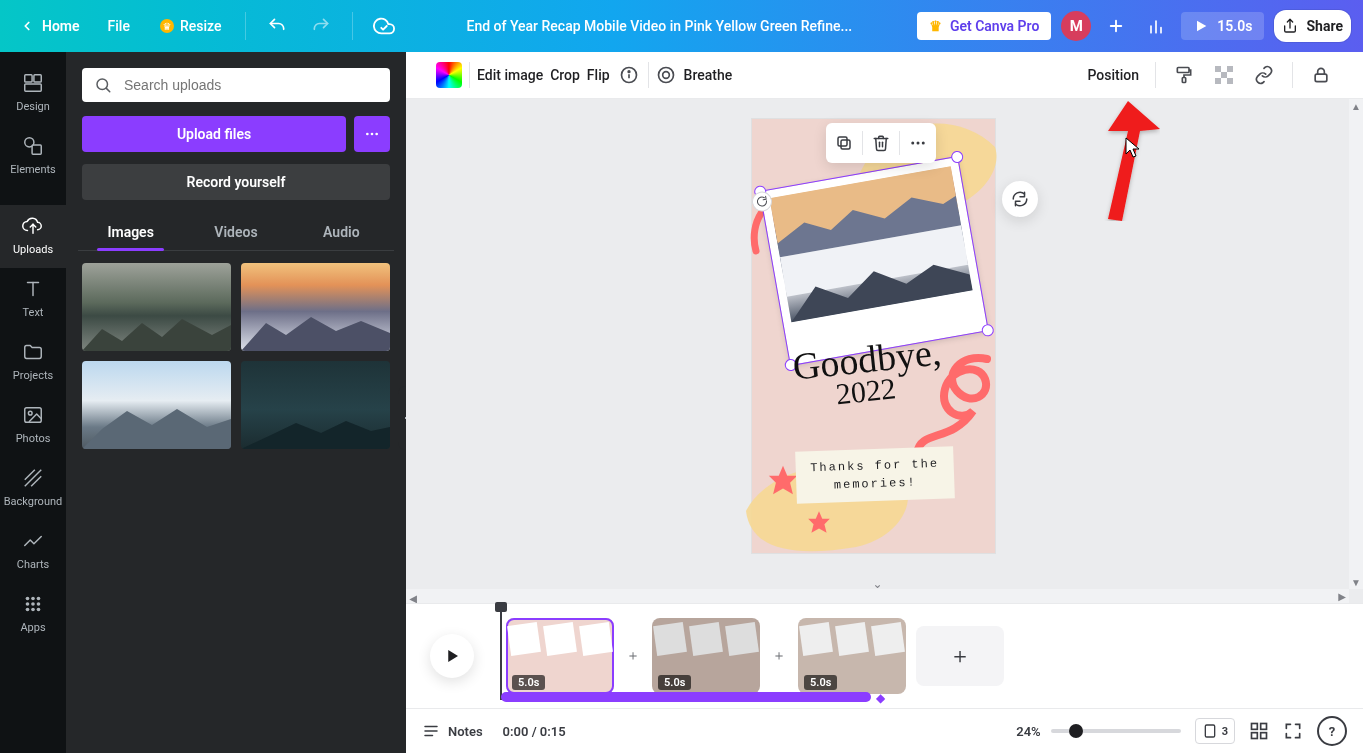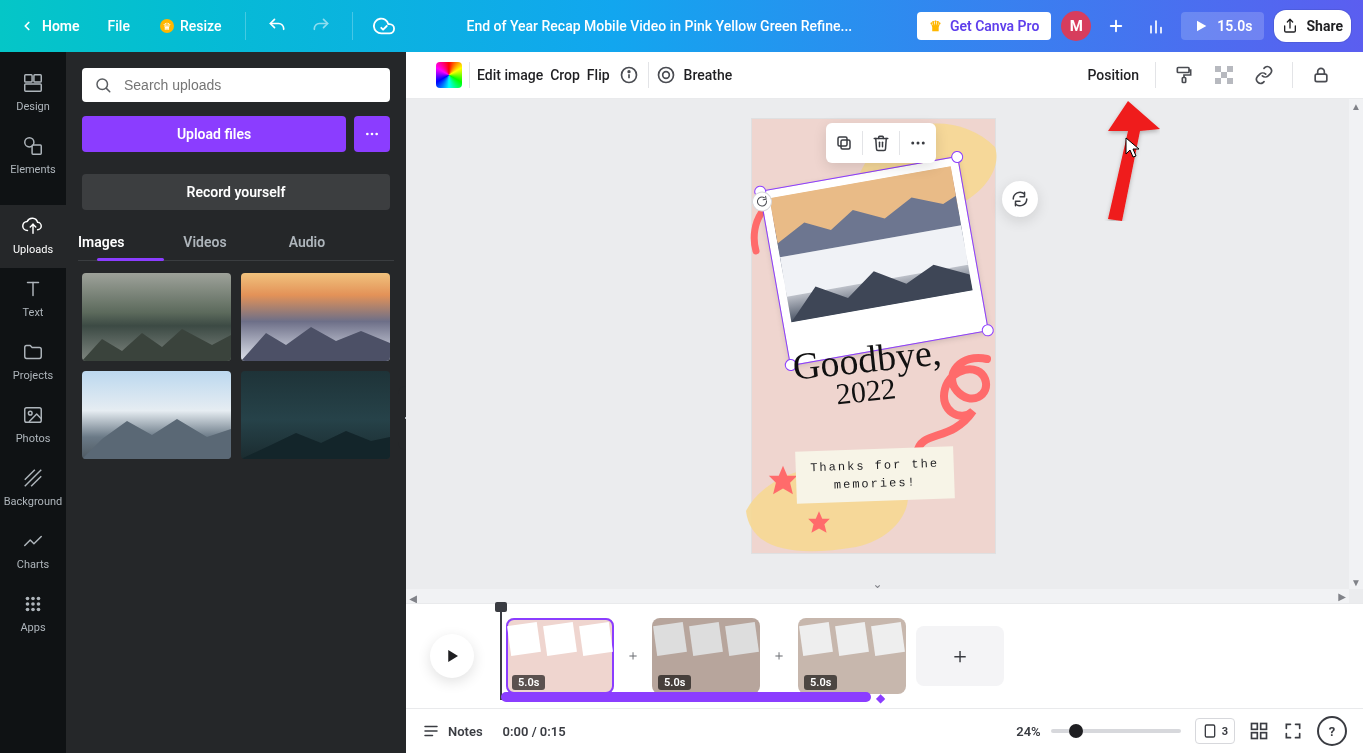--- a/index.html
+++ b/index.html
@@ -93,35 +93,35 @@
       display:flex; flex-direction:column;
       padding: 16px 16px 0 16px;
       box-sizing:border-box;
     }
     .search {
       display:flex; align-items:center; gap:10px;
       background:#fff; color:#6b6e73; border-radius:4px;
       padding:8px 12px; margin-bottom:14px;
     }
     .search input { border:0; outline:0; flex:1; font-size:14px; background:transparent; color:#333;}
-    .btnrow { display:flex; gap:8px; margin-bottom:22px; }
+    .btnrow { display:flex; gap:8px; margin-bottom:12px; }
     .upload-btn {
       flex:1; background:#8b3dff; color:#fff; border-radius:4px;
       display:flex; align-items:center; justify-content:center;
       padding:10px 0; font-weight:600; cursor:pointer;
     }
     .upload-more { width:36px; background:#8b3dff; border-radius:4px;
       display:flex; align-items:center; justify-content:center; color:#fff; cursor:pointer;}
     .record-btn {
       background:#3c3e40; border-radius:4px; color:#fff; text-align:center; padding:10px 0; font-weight:600;
       cursor:pointer; margin-bottom:14px;
     }
     .tabs { display:flex; border-bottom:1px solid #3a3d40; margin: 0 -4px 12px; }
     .tabs .tab {
-      flex:1; padding:10px 0; color:#aeb5bb; font-weight:600; cursor:pointer; position:relative;
+      flex:1; text-align:center; padding:10px 0; color:#aeb5bb; font-weight:600; cursor:pointer; position:relative;
     }
     .tabs .tab.active { color:#fff; }
     .tabs .tab.active::after {
       content:""; position:absolute; left:18%; right:18%; bottom:-1px; height:3px; border-radius:2px;
       background:#8b3dff;
     }
     .thumbs { display:flex; flex-wrap:wrap; gap:10px; align-content:flex-start; }
     .thumb { width:149px; height:88px; border-radius:4px; position:relative; overflow:hidden; cursor:pointer;}
     .t1 { background: linear-gradient(180deg,#9ea29a 0%, #5c6a5c 45%, #3c4a44 60%, #7f8680 100%); }
     .t2 { background: linear-gradient(180deg,#f1c27d 0%, #e39258 25%, #6d6f88 55%, #dfe3ec 100%); }

